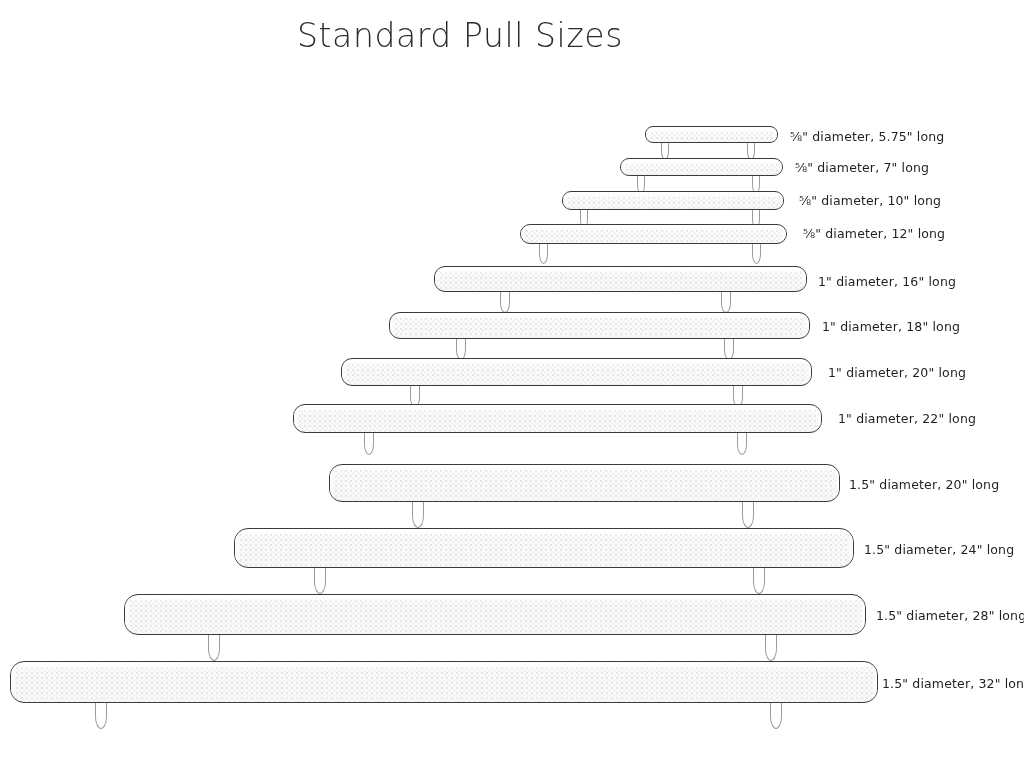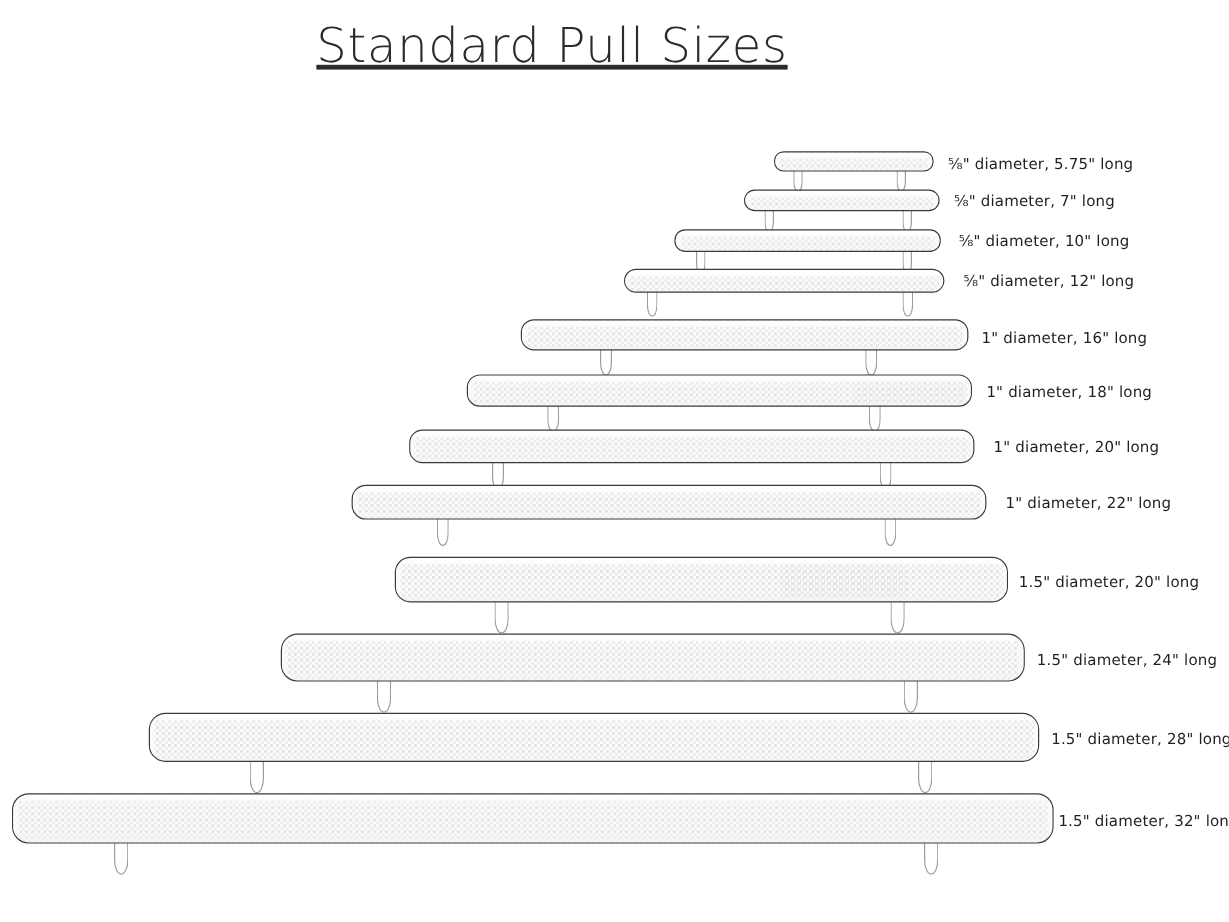--- a/index.html
+++ b/index.html
@@ -24,26 +24,25 @@
   }
 
   
   .page-title {
     position: absolute;
     left: 0;
     top: 16px;
     width: 920px;
     text-align: center;
     font-family: "DejaVu Sans", "Liberation Sans", sans-serif;
-    font-size: 40px;
+    font-size: 33px;
     font-weight: 300;
     letter-spacing: 0.6px;
     color: #2b2b2b;
     white-space: nowrap;
-    text-decoration: underline;
   }
 
   
   .pull-row {
     position: absolute;
   }
 
   
   .grip {
     position: absolute;

